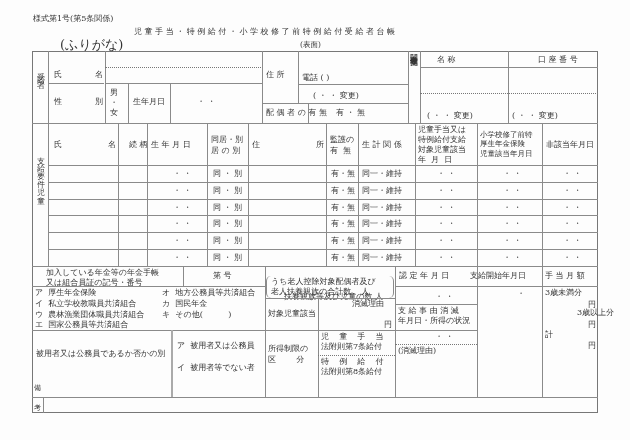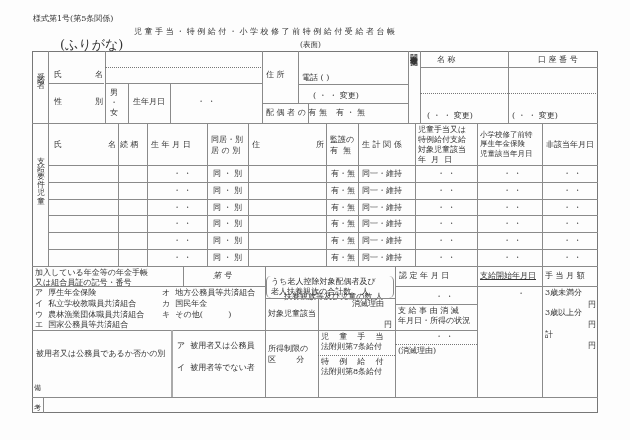--- a/index.html
+++ b/index.html
@@ -82,21 +82,21 @@
 <div class="vl" style="left:207px;top:123px;height:143px;"></div>
 <div class="vl" style="left:248px;top:123px;height:143px;"></div>
 <div class="vl" style="left:326px;top:123px;height:143px;"></div>
 <div class="vl" style="left:358px;top:123px;height:143px;"></div>
 <div class="vl" style="left:415px;top:123px;height:143px;"></div>
 <div class="vl" style="left:477px;top:123px;height:143px;"></div>
 <div class="vl" style="left:542px;top:123px;height:143px;"></div>
 
 <div class="t" style="left:54px;top:141px;">氏</div>
 <div class="t" style="left:108px;top:141px;">名</div>
-<div class="t" style="left:120px;top:141px;">続 柄</div>
+<div class="t" style="left:129px;top:141px;">続 柄</div>
 <div class="t" style="left:151px;top:141px;">生 年 月 日</div>
 <div class="t multi" style="left:211px;top:135px;">同居・別
 居 の 別</div>
 <div class="t" style="left:252px;top:141px;">住</div>
 <div class="t" style="left:316px;top:141px;">所</div>
 <div class="t multi" style="left:330px;top:135px;">監護の
 有  無</div>
 <div class="t" style="left:362px;top:141px;">生 計 関 係</div>
 <div class="t multi" style="left:418px;top:125px;line-height:1.25;">児童手当又は
 特例給付支給
@@ -164,24 +164,24 @@
   <span class="t" style="left:165px;top:5px;">同 ・ 別</span>
   <span class="t" style="left:283px;top:5px;">有・無</span>
   <span class="t" style="left:314px;top:5px;">同一・維持</span>
   <span class="t" style="left:389px;top:5px;">・  ・</span>
   <span class="t" style="left:455px;top:5px;">・  ・</span>
   <span class="t" style="left:515px;top:5px;">・  ・</span>
 </div>
 
 <div class="hl" style="left:32px;top:266px;width:566px;"></div>
 
-<div class="t multi" style="left:35px;top:268px;line-height:1.3;font-family:Liberation Mono, monospace;">加入している年金等の年金手帳
+<div class="t multi" style="left:46px;top:268px;line-height:1.3;font-family:Liberation Mono, monospace;">加入している年金等の年金手帳
 又は組合員証の記号・番号</div>
 <div class="vl" style="left:183px;top:266px;height:20px;"></div>
-<div class="t" style="left:213px;top:272px;font-style:italic;">第          号</div>
+<div class="t" style="left:213px;top:272px;">第          号</div>
 <div class="hl" style="left:32px;top:286px;width:233px;"></div>
 <div class="t multi" style="left:35px;top:288px;line-height:1.35;">ア  厚生年金保険
 イ  私立学校教職員共済組合
 ウ  農林漁業団体職員共済組合
 エ  国家公務員等共済組合</div>
 <div class="t multi" style="left:162px;top:288px;line-height:1.35;">オ  地方公務員等共済組合
 カ  国民年金
 キ  その他(          )</div>
 <div class="hl" style="left:32px;top:330px;width:233px;"></div>
 
@@ -219,28 +219,28 @@
 <div class="t" style="left:435px;top:293px;">・  ・</div>
 <div class="hl" style="left:395px;top:304px;width:82px;"></div>
 <div class="t multi" style="left:398px;top:306px;line-height:1.3;">支 給 事 由 消 滅
 年月日・所得の状況</div>
 <div class="hl" style="left:395px;top:330px;width:82px;"></div>
 <div class="t" style="left:435px;top:333px;">・  ・</div>
 <div class="hl dot" style="left:395px;top:344px;width:82px;"></div>
 <div class="t" style="left:398px;top:347px;">(消滅理由)</div>
 
 <div class="vl" style="left:477px;top:266px;height:131px;"></div>
-<div class="t" style="left:480px;top:272px;text-decoration:underline;">支給開始年月日</div>
+<div class="t" style="left:470px;top:272px;">支給開始年月日</div>
 <div class="t" style="left:517px;top:290px;">・</div>
 
 <div class="vl" style="left:542px;top:266px;height:131px;"></div>
 <div class="t" style="left:545px;top:272px;">手 当 月 額</div>
 <div class="t" style="left:545px;top:289px;">3歳未満分</div>
 <div class="t" style="left:588px;top:301px;">円</div>
-<div class="t" style="left:545px;top:309px;">3歳以上分</div>
+<div class="t" style="left:577px;top:309px;">3歳以上分</div>
 <div class="t" style="left:588px;top:321px;">円</div>
 <div class="t" style="left:545px;top:331px;">計</div>
 <div class="t" style="left:588px;top:342px;">円</div>
 
 <div class="hl" style="left:32px;top:397px;width:566px;"></div>
 <div class="vl" style="left:43px;top:397px;height:16px;"></div>
 <div class="t" style="left:34px;top:385px;font-size:7px;">備</div>
 <div class="t" style="left:34px;top:405px;font-size:7px;">考</div>
 <div class="abs" style="left:44px;top:398px;width:553px;height:14px;"></div>
 

